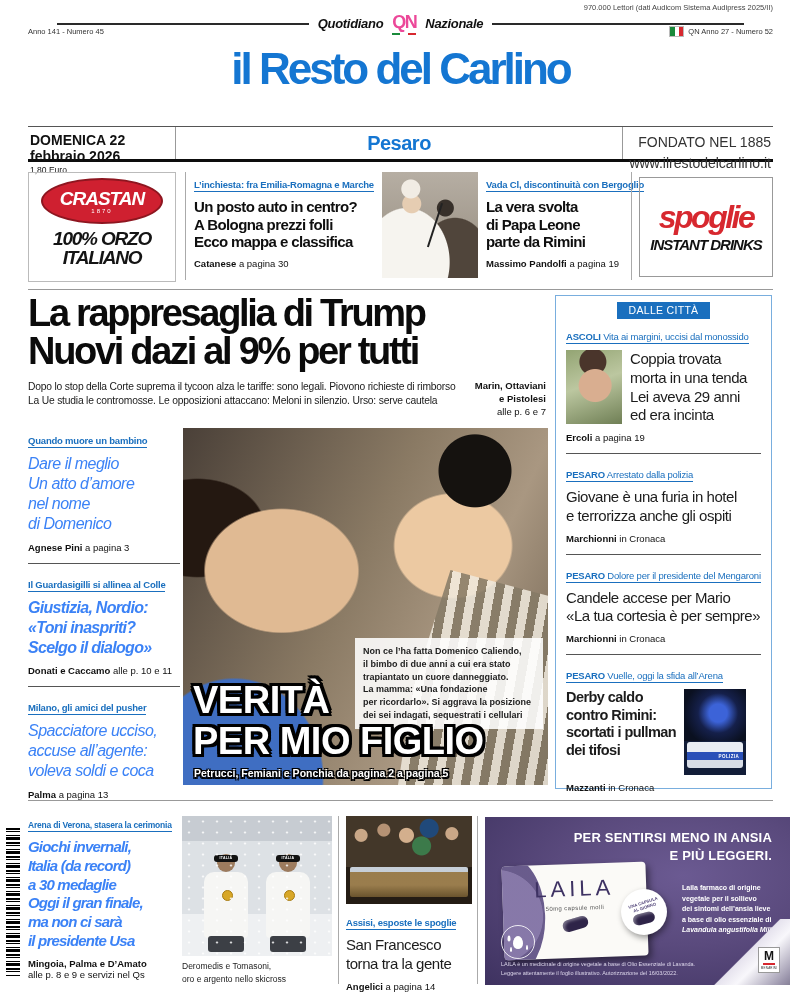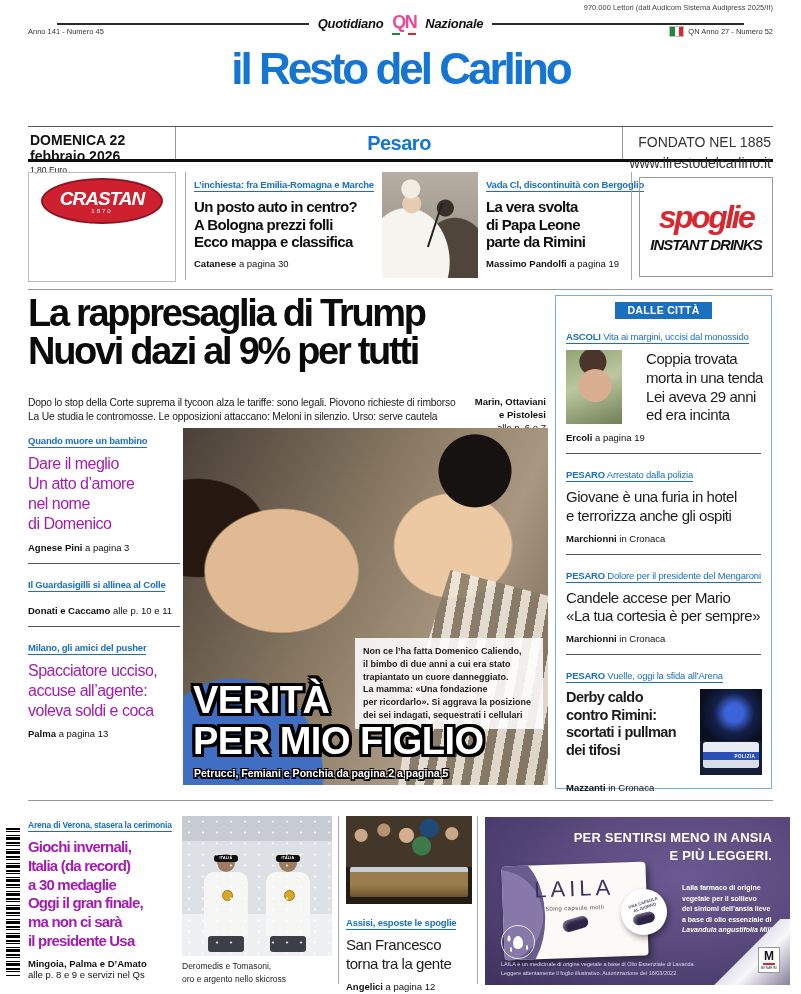--- a/index.html
+++ b/index.html
@@ -60,51 +60,51 @@
       linear-gradient(180deg,#b6aea3,#938a7d);}
   .pope-photo::after{content:"";position:absolute;left:52px;top:30px;width:1.5px;height:46px;background:#222;transform:rotate(18deg);}
   .ristora{position:absolute;left:611px;top:5px;width:134px;height:100px;box-sizing:border-box;border:1px solid #999;
            display:flex;flex-direction:column;align-items:center;justify-content:center;}
   .ristora-brand{color:#d7282f;font-weight:900;font-style:italic;font-size:32px;letter-spacing:-2.5px;line-height:1;}
   .ristora-sub{color:#111;font-weight:700;font-style:italic;font-size:15px;letter-spacing:-1px;margin-top:3px;}
   .hr-full{position:absolute;left:28px;width:745px;height:1px;background:#999;}
   
   .lead{position:absolute;top:294px;left:28px;width:520px;}
   .lead-headline{margin:0;font-size:38px;font-weight:800;letter-spacing:-2.3px;line-height:1.0;color:#0b0b0b;white-space:pre;}
-  .lead-bottom{position:relative;margin-top:26px;}
+  .lead-bottom{position:relative;margin-top:10px;}
   .lead-sub{font-size:10.3px;letter-spacing:-0.2px;line-height:1.4;color:#1a1a1a;white-space:pre;width:452px;}
   .lead-byline{position:absolute;right:2px;top:0;text-align:right;font-size:9.5px;line-height:1.35;}
   .lead-byline .names{font-weight:700;white-space:pre;}
   
   .citybox{position:absolute;top:295px;left:555px;width:217px;height:494px;box-sizing:border-box;
            border:1px solid #79aede;padding:6px 10px 8px;}
-  .citybadge{background:#1a6fbe;color:#fff;font-weight:700;font-size:10.5px;letter-spacing:0.3px;
+  .citybadge{background:#1a6fbe;color:#fff;font-weight:400;font-size:10.5px;letter-spacing:0.3px;
              padding:2px 12px 3px;width:fit-content;margin:0 auto 7px;}
   .citykicker{display:inline-block;border-bottom:1px solid #1a6fbe;padding-bottom:1px;margin-bottom:6px;
               font-size:9.5px;color:#1a6fbe;letter-spacing:-0.2px;white-space:pre;}
   .citykicker b{font-weight:800;}
   .cs-headline{font-size:15px;line-height:1.25;letter-spacing:-0.45px;color:#1c1c1c;white-space:pre;}
   .cs-headline.bold{font-weight:800;font-size:14.5px;letter-spacing:-0.55px;line-height:1.22;}
-  .cs-row{display:flex;gap:24px;align-items:flex-start;}
+  .cs-row{display:flex;gap:8px;align-items:flex-start;}
   .woman-photo{flex:0 0 56px;height:74px;
     background:
       radial-gradient(circle at 52% 48%, #d9ae90 0 16px, transparent 17px),
       radial-gradient(circle at 48% 16%, #4a352b 0 13px, transparent 14px),
       radial-gradient(circle at 42% 56%, #c2906f 0 7px, transparent 8px),
       linear-gradient(160deg,#93a473 0%,#bcc7a0 45%,#6f7f55 100%);}
   .police-photo{position:relative;flex:0 0 62px;height:86px;overflow:hidden;
     background:
       radial-gradient(circle at 55% 28%, #3c63d8 0 9px, rgba(30,45,110,0.55) 20px, rgba(10,16,38,0) 34px),
       linear-gradient(180deg,#0a1020 0 60%,#121d38 60% 100%);}
   .police-car{position:absolute;bottom:7px;left:3px;right:3px;height:26px;border-radius:3px;
     background:linear-gradient(180deg,#e9edf3 0 38%,#2a50b8 38% 68%,#d8dde6 68% 100%);}
   .police-label{position:absolute;bottom:16px;right:7px;font-size:4.5px;font-weight:700;color:#fff;letter-spacing:0.4px;}
   
   .leftcol{position:absolute;top:430px;left:28px;width:152px;}
-  .lc-headline{font-size:16px;line-height:1.26;letter-spacing:-0.5px;color:#a21caf;white-space:pre;}
+  .lc-headline{font-size:16px;line-height:1.26;letter-spacing:-0.5px;color:#3b82f6;white-space:pre;font-style:italic;}
   .lc-headline.bold{font-weight:800;letter-spacing:-0.7px;}
   
   .mainphoto{position:absolute;top:428px;left:183px;width:365px;height:357px;overflow:hidden;
     background:
       radial-gradient(circle at 80% 12%, #15120f 0 36px, transparent 37px),
       radial-gradient(ellipse at 74% 33%, #ecc9a2 0 58px, transparent 60px),
       radial-gradient(ellipse at 27% 40%, #e0ba93 0 76px, transparent 78px),
       radial-gradient(ellipse at 4% 28%, #241811 0 66px, transparent 68px),
       radial-gradient(ellipse at 14% 98%, #3f6ec2 0 88px, transparent 90px),
       linear-gradient(115deg,#4a4038 0%,#8a7a64 45%,#a99781 70%,#6b5d4c 100%);}
@@ -221,20 +221,22 @@
       <div>www.ilrestodelcarlino.it</div>
     </div>
   </div>
 
   <div class="toprow">
     <div class="crastan">
       <div class="crastan-oval">
         <span class="crastan-name">CRASTAN</span>
         <span class="crastan-year">1870</span>
       </div>
+      <div class="crastan-tag">100% ORZO
+ITALIANO</div>
     </div>
     <div class="tr-rule" style="left:157px;"></div>
     <div class="tr-story1">
       <span class="kicker">L’inchiesta: fra Emilia-Romagna e Marche</span>
       <div class="tr-headline">Un posto auto in centro?
 A Bologna prezzi folli
 Ecco mappa e classifica</div>
       <div class="byline"><b>Catanese</b><span> a pagina 30</span></div>
     </div>
     <div class="pope-photo"></div>
@@ -321,20 +323,23 @@
       <span class="kicker">Quando muore un bambino</span>
       <div class="lc-headline">Dare il meglio
 Un atto d’amore
 nel nome
 di Domenico</div>
       <div class="byline"><b>Agnese Pini</b><span> a pagina 3</span></div>
     </div>
     <hr class="divider">
     <div>
       <span class="kicker">Il Guardasigilli si allinea al Colle</span>
+      <div class="lc-headline bold">Giustizia, Nordio:
+«Toni inaspriti?
+Scelgo il dialogo»</div>
       <div class="byline"><b>Donati e Caccamo</b><span> alle p. 10 e 11</span></div>
     </div>
     <hr class="divider">
     <div>
       <span class="kicker">Milano, gli amici del pusher</span>
       <div class="lc-headline">Spacciatore ucciso,
 accuse all’agente:
 voleva soldi e coca</div>
       <div class="byline"><b>Palma</b><span> a pagina 13</span></div>
     </div>
@@ -389,21 +394,21 @@
 
   <div class="vrule-b" style="left:338px;"></div>
 
   <div class="assisi">
     <div class="assisi-photo">
       <div class="case"></div>
     </div>
     <span class="kicker">Assisi, esposte le spoglie</span>
     <div class="cs-headline">San Francesco
 torna tra la gente</div>
-    <div class="byline"><b>Angelici</b><span> a pagina 12</span></div>
+    <div class="byline"><b>Angelici</b><span> a pagina 14</span></div>
   </div>
 
   <div class="vrule-b" style="left:477px;"></div>
 
   <div class="laila">
     <div class="laila-headline">PER SENTIRSI MENO IN ANSIA
 E PIÙ LEGGERI.</div>
     <div class="laila-box">
       <div class="laila-wave"></div>
       <div class="laila-name">LAILA</div>

